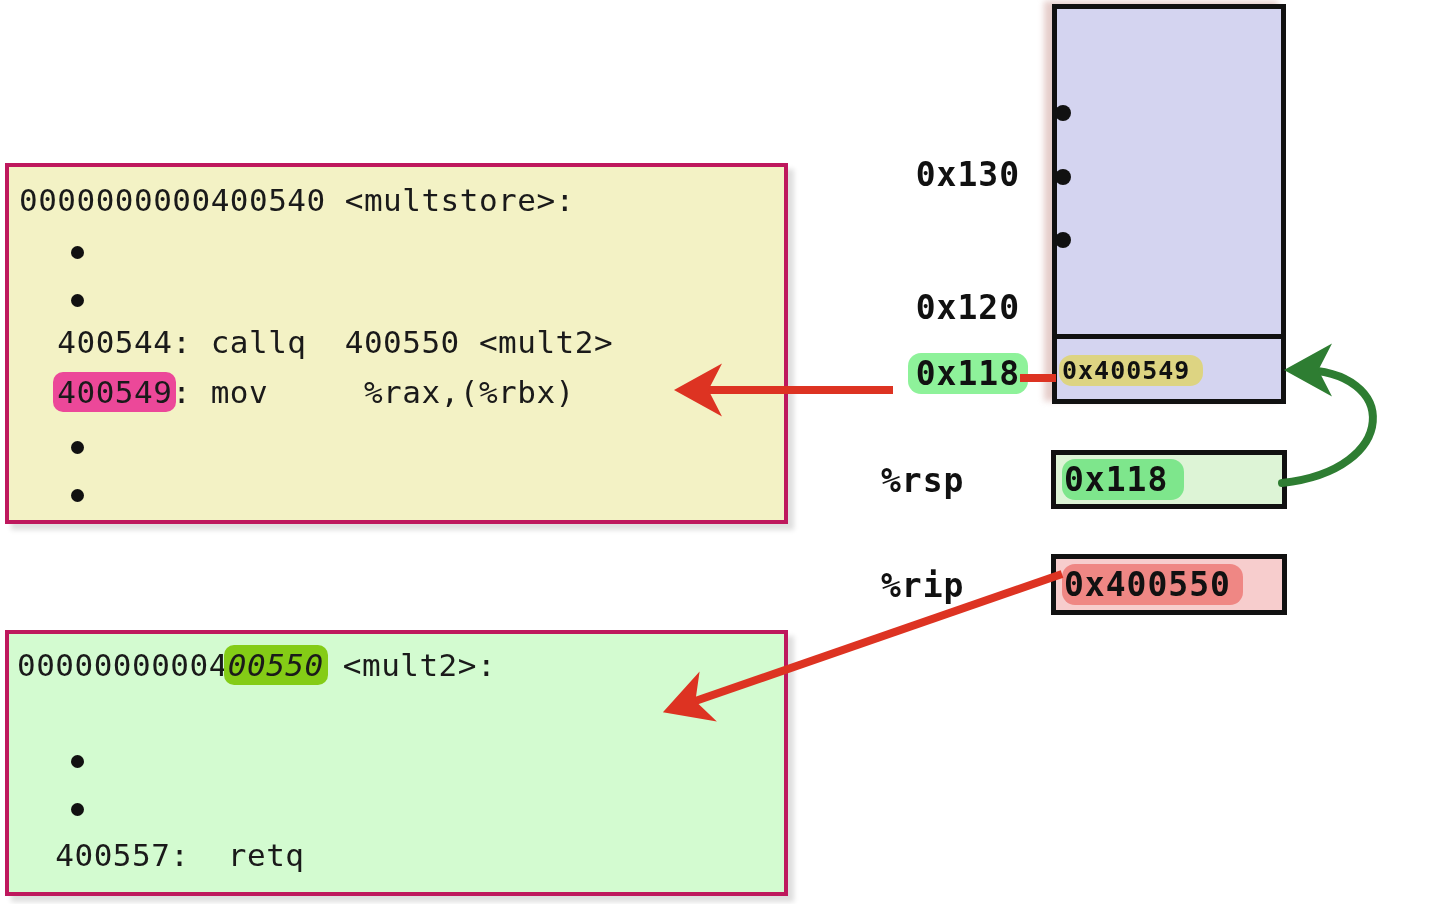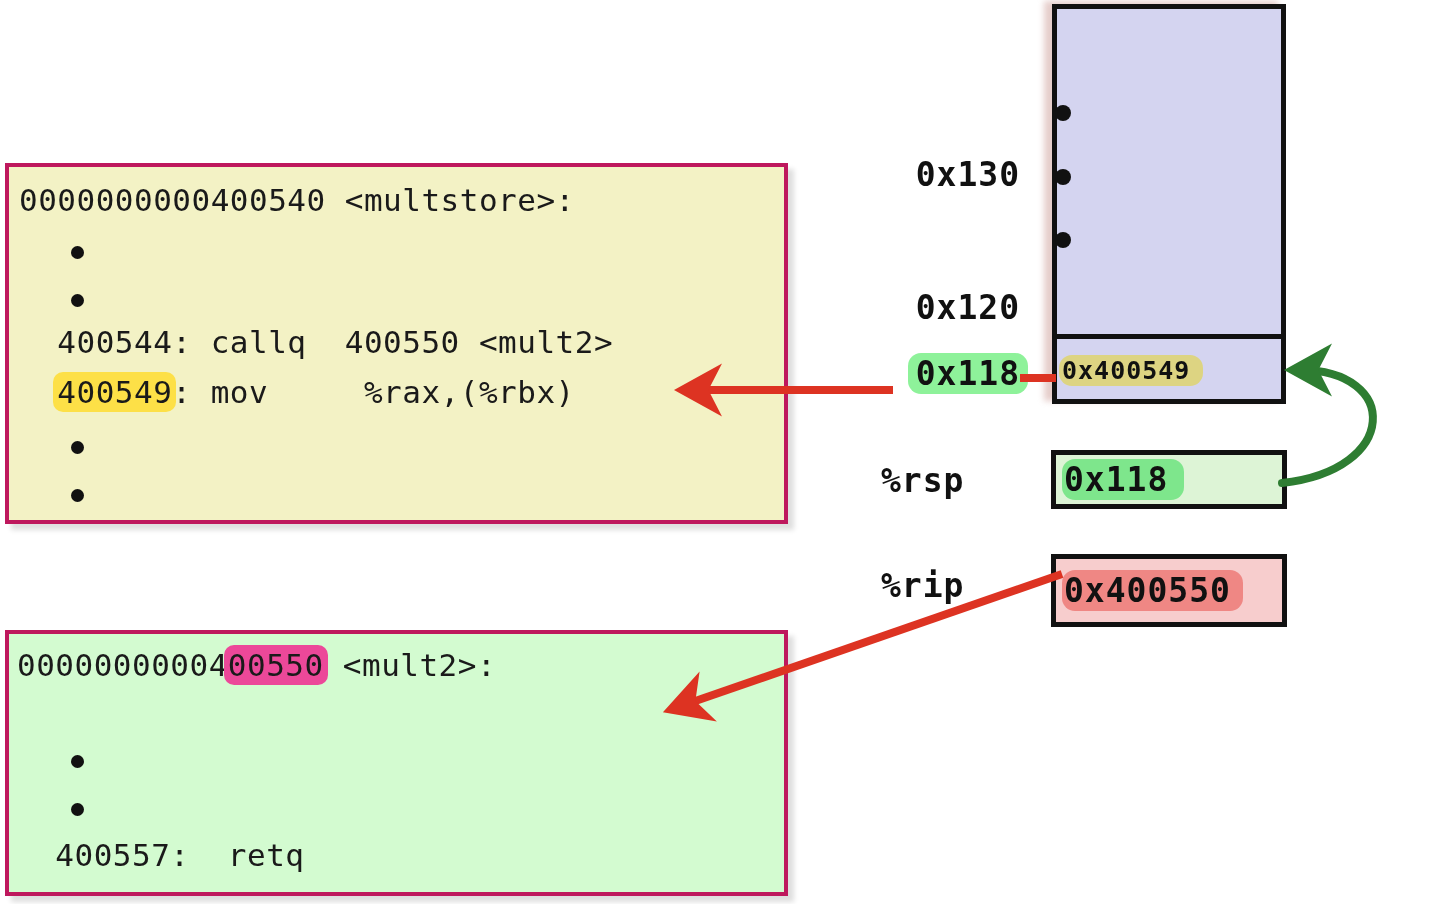--- a/index.html
+++ b/index.html
@@ -32,22 +32,22 @@
     position:absolute;width:13px;height:13px;border-radius:50%;
     background:#111111;
   }
 
   
   .hl{
     border-radius:10px;
     padding:2px 4px;
     margin:0 -4px;
   }
-  .hl-yellow{background:#fde047;}
-  .hl-brown{background:#ec4899;}
+  .hl-yellow{background:#ec4899;}
+  .hl-brown{background:#84cc16;font-style:italic;}
 
   
   #stack-box{
     position:absolute;left:1052px;top:4px;width:234px;height:400px;
     background:#d4d4f0;border:5px solid #111111;box-sizing:border-box;
     box-shadow:-8px -3px 6px rgba(222,190,185,0.75);
   }
   #stack-divider{
     position:absolute;left:1052px;top:334px;width:234px;height:5px;background:#111111;
   }
@@ -78,21 +78,21 @@
   }
   .reg-box{
     position:absolute;left:1051px;width:236px;
     border:5px solid #111111;box-sizing:border-box;
     font-family:"DejaVu Sans Mono","Liberation Mono",monospace;
     font-weight:bold;font-size:33px;color:#111111;letter-spacing:1px;
     display:flex;align-items:center;
     padding-left:8px;
   }
   #rsp-box{top:450px;height:59px;background:#ddf4d6;}
-  #rip-box{top:554px;height:73px;background:#f7cdcd;}
+  #rip-box{top:554px;height:61px;background:#f7cdcd;}
   .hl-lgreen{background:#7ee68c;border-radius:13px;padding:1px 16px 1px 2px;margin-left:-2px;}
   .hl-lred{background:#ef8784;border-radius:13px;padding:1px 12px 1px 2px;margin-left:-2px;}
 
   svg.overlay{position:absolute;left:0;top:0;width:1440px;height:904px;pointer-events:none;}
 </style>
 </head>
 <body>
 
 <div class="stage">
 

